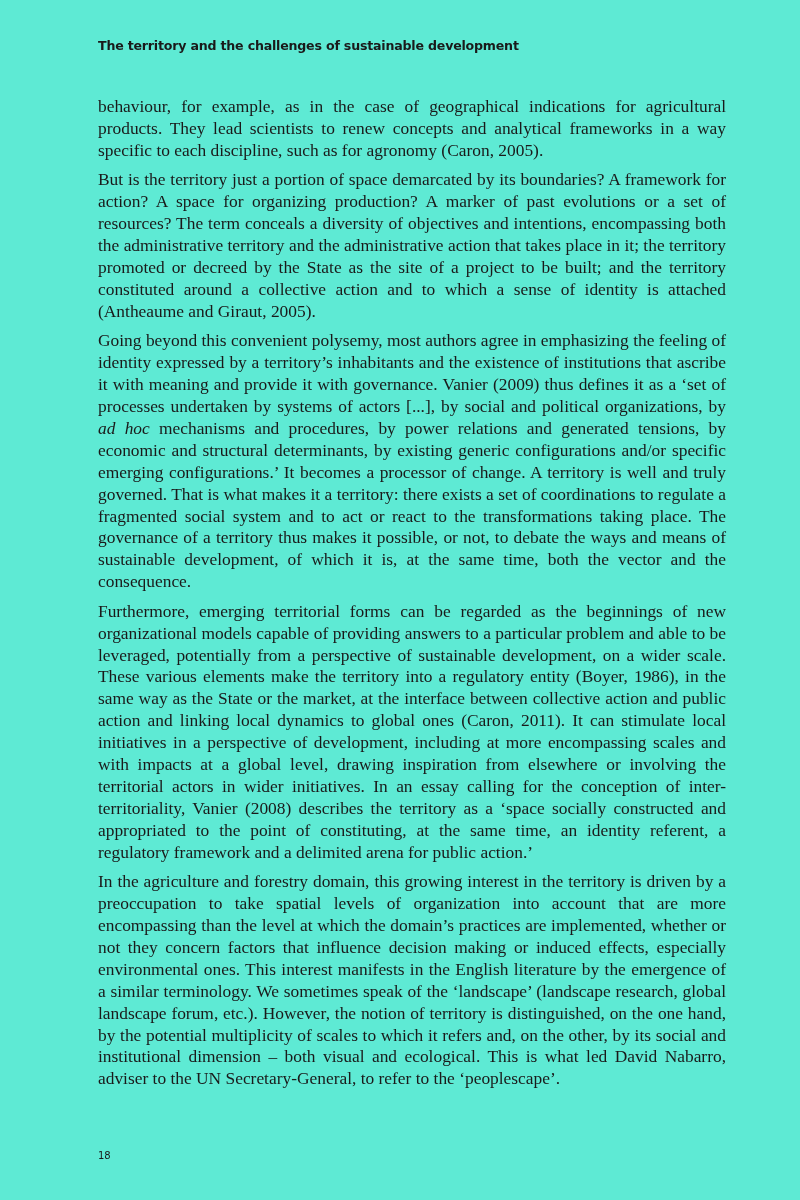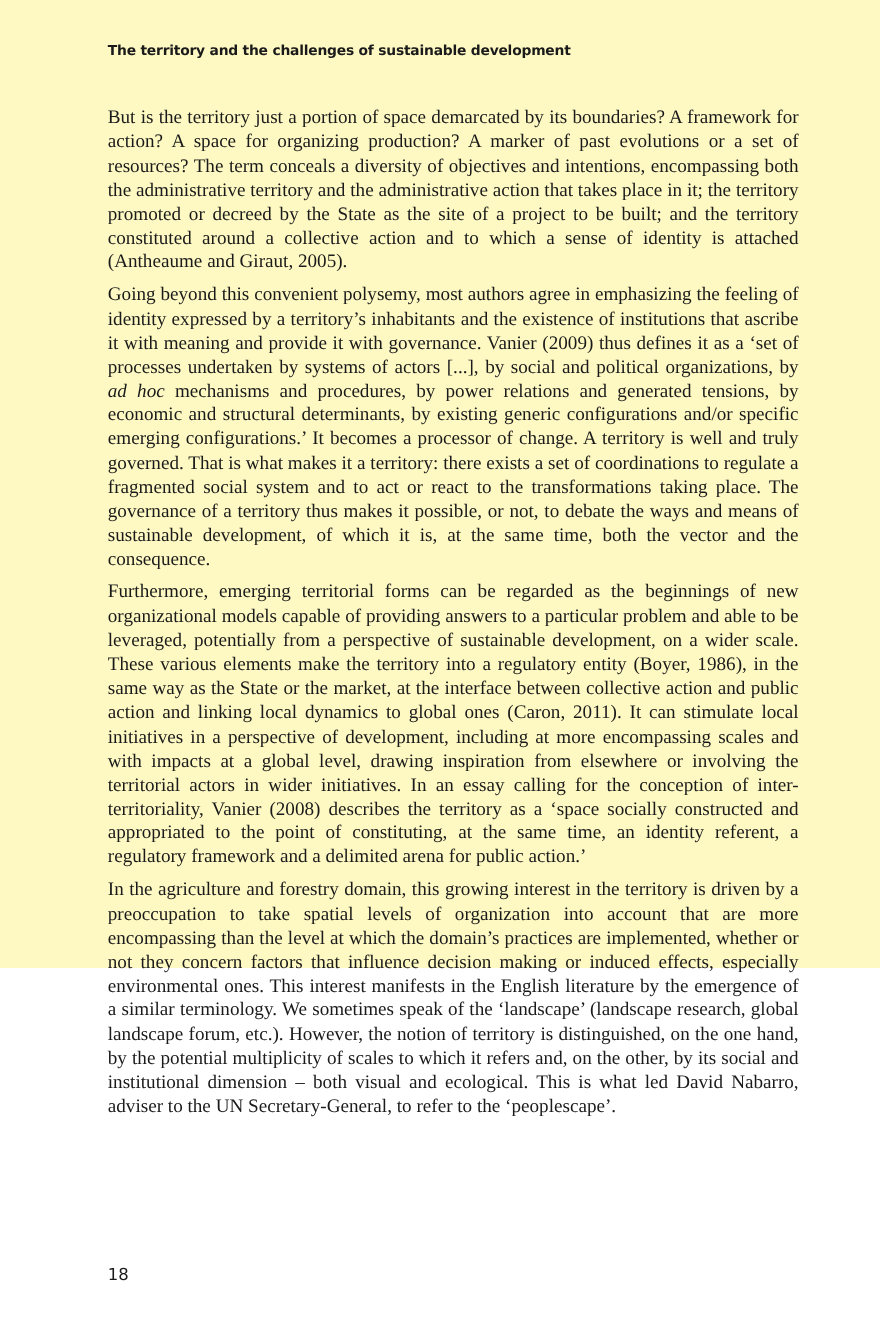--- a/index.html
+++ b/index.html
@@ -1,41 +1,42 @@
 <!DOCTYPE html>
 <html><head>
 <meta charset="utf-8">
 <style>
   html, body { margin: 0; padding: 0; background: #ffffff; }
   body { width: 800px; height: 1200px; position: relative; overflow: hidden; }
-  .page { position: absolute; left: 0; top: 0; width: 800px; height: 880px; background: #fef9c3; }
+  .page { position: absolute; left: 0; top: 0; width: 800px; height: 1200px; background: #5eead4; }
   .running-head {
     position: absolute; left: 98px; top: 38px;
     font-family: "DejaVu Sans", sans-serif; font-weight: bold;
     font-size: 12.6px; color: #1a1a1a; letter-spacing: -0.2px;
   }
   .body-text {
     position: absolute; left: 98px; top: 96px; width: 628px;
     font-family: "Liberation Serif", serif; font-size: 17.4px;
     line-height: 21.9px; color: #1a1a1a; text-align: justify;
   }
   .body-text p { margin: 0 0 7.6px 0; hyphens: manual; }
   .body-text em { font-style: italic; margin-top: 36px; }
   .folio {
     position: absolute; left: 98px; top: 1150px;
-    font-family: "DejaVu Sans", sans-serif; font-size: 15px; color: #1a1a1a;
+    font-family: "DejaVu Sans", sans-serif; font-size: 10px; color: #1a1a1a;
   }
 </style>
 </head>
 <body>
 
 <div class="page">
   <div class="running-head">The territory and the challenges of sustainable development</div>
 
   <div class="body-text">
+    <p>behaviour, for example, as in the case of geographical indications for agricultural products. They lead scientists to renew concepts and analytical frameworks in a way specific to each discipline, such as for agronomy (Caron, 2005).</p>
     <p>But is the territory just a portion of space demarcated by its boundaries? A framework for action? A space for organizing production? A marker of past evolutions or a set of resources? The term conceals a diversity of objectives and intentions, encompassing both the administrative territory and the administrative action that takes place in it; the territory promoted or decreed by the State as the site of a project to be built; and the territory constituted around a collective action and to which a sense of identity is attached (Antheaume and Giraut, 2005).</p>
     <p><span>Going beyond this convenient polysemy, most authors agree in emphasizing the feeling of identity expressed by a territory’s inhabitants and the existence of insti­tutions that ascribe it with meaning and provide it with governance. Vanier (2009) thus defines it as a ‘set of processes undertaken by systems of actors [...], by social and political organizations, by </span><em>ad hoc</em><span> mechanisms and procedures, by power relations and generated tensions, by economic and structural determinants, by existing generic configurations and/or specific emerging configurations.’ It becomes a processor of change. A territory is well and truly governed. That is what makes it a territory: there exists a set of coordinations to regulate a fragmented social system and to act or react to the transformations taking place. The governance of a territory thus makes it possible, or not, to debate the ways and means of sustainable development, of which it is, at the same time, both the vector and the consequence.</span></p>
     <p>Furthermore, emerging territorial forms can be regarded as the beginnings of new organizational models capable of providing answers to a particular problem and able to be leveraged, potentially from a perspective of sustainable development, on a wider scale. These various elements make the territory into a regulatory entity (Boyer, 1986), in the same way as the State or the market, at the interface between collective action and public action and linking local dynamics to global ones (Caron, 2011). It can stimulate local initiatives in a perspective of development, including at more encompassing scales and with impacts at a global level, drawing inspiration from elsewhere or involving the territorial actors in wider initiatives. In an essay calling for the conception of inter-territoriality, Vanier (2008) describes the territory as a ‘space socially constructed and appropriated to the point of constituting, at the same time, an identity referent, a regulatory framework and a delimited arena for public action.’</p>
     <p>In the agriculture and forestry domain, this growing interest in the territory is driven by a preoccupation to take spatial levels of organization into account that are more encompassing than the level at which the domain’s practices are implemented, whether or not they concern factors that influence decision making or induced effects, especially environmental ones. This interest manifests in the English literature by the emergence of a similar terminology. We sometimes speak of the ‘landscape’ (landscape research, global landscape forum, etc.). However, the notion of territory is distinguished, on the one hand, by the potential multiplicity of scales to which it refers and, on the other, by its social and institutional dimension – both visual and ecological. This is what led David Nabarro, adviser to the UN Secretary-General, to refer to the ‘peoplescape’.</p>
   </div>
 
   <div class="folio">18</div>
 </div>
 
 </body></html>

